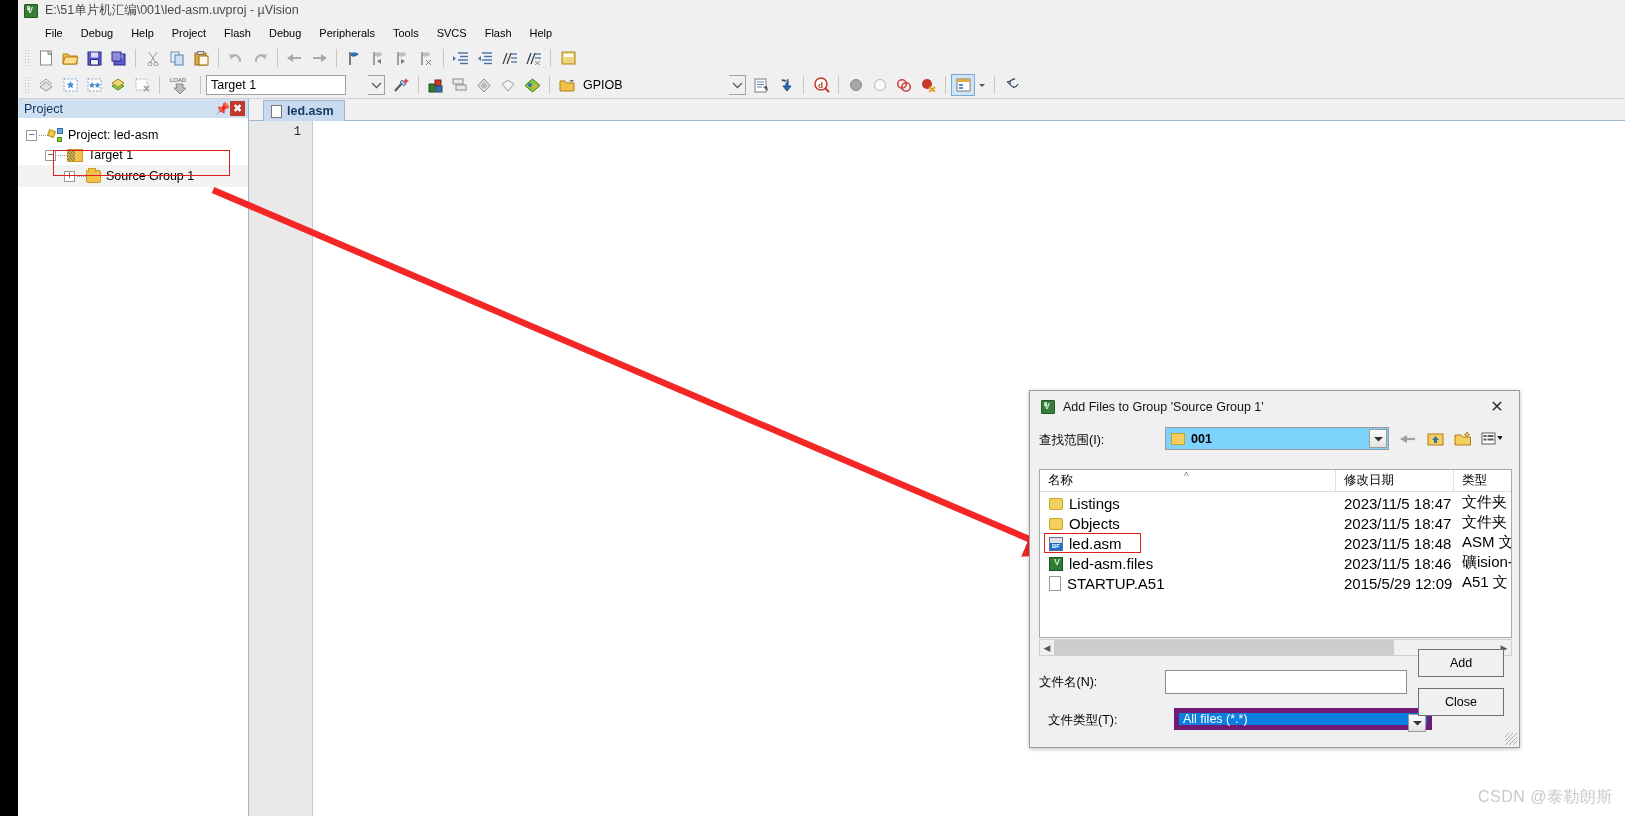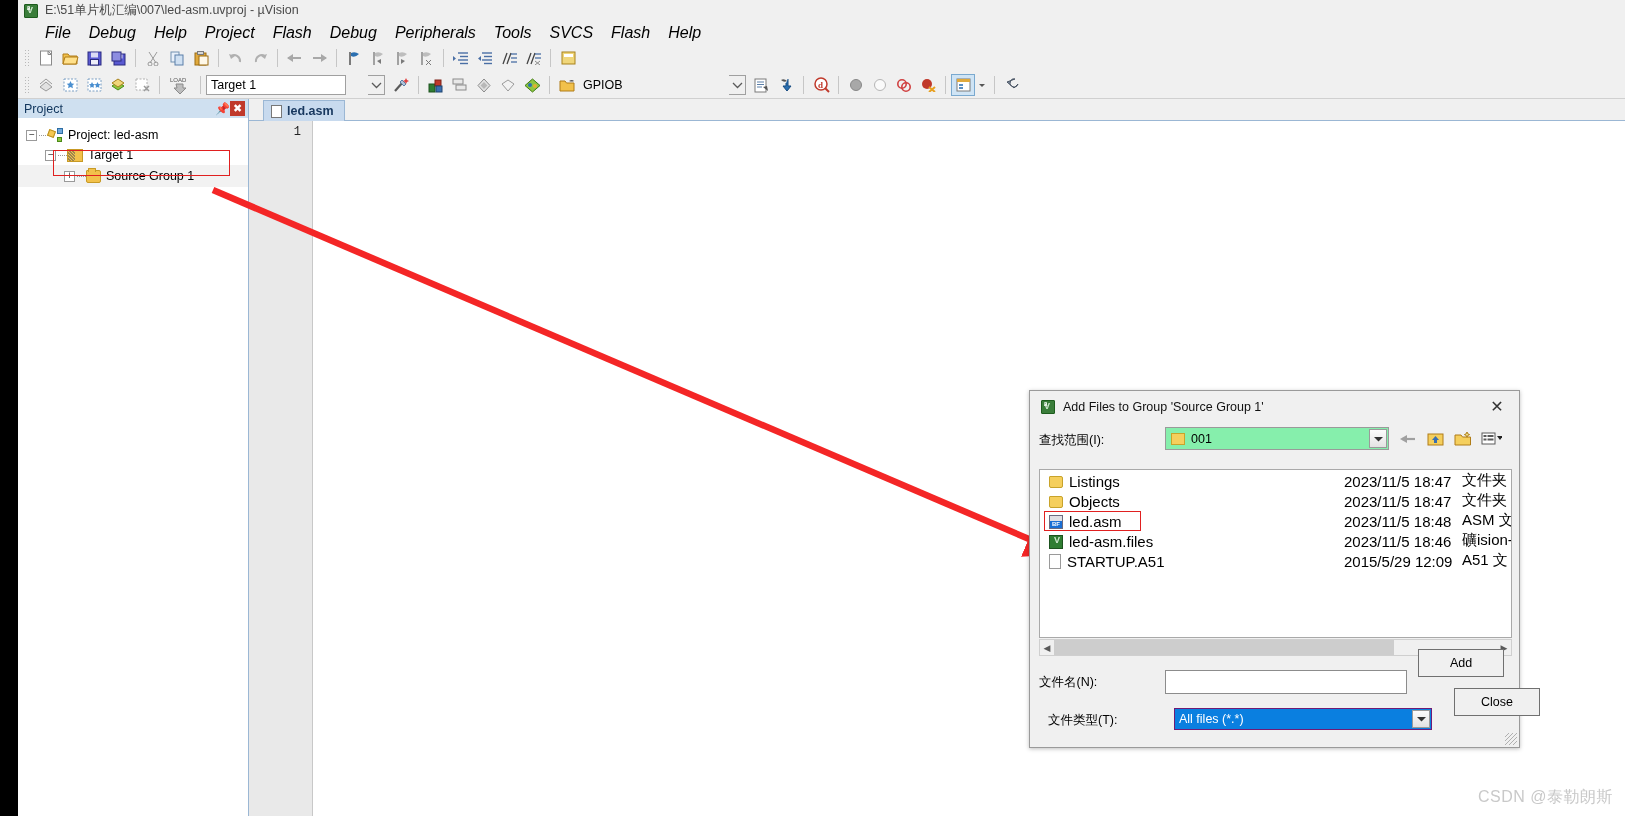--- a/index.html
+++ b/index.html
@@ -20,21 +20,21 @@
       position:relative; flex:0 0 auto; border-radius:1px; }
   .kicon::after { content:"\1D43"; position:absolute; color:#fff; font-size:9px;
       left:2px; top:-1px; font-weight:bold; }
   .kicon .v { position:absolute; left:2px; top:1px; color:#cfe8cf; font-size:9px;
       font-weight:bold; line-height:9px; }
   .titletext { margin-left:7px; color:#4a4a4a; font-size:12.5px; }
 
   
   .menubar { position:absolute; left:18px; top:21px; width:1607px; height:23px;
       background:#f0f0f0; display:flex; align-items:center; padding-left:18px; }
-  .menubar .mi { padding:2px 9px; color:#000; font-size:16px; cursor:default;font-style:italic; }
+  .menubar .mi { padding:2px 9px; color:#000; font-size:11px; cursor:default; }
 
   
   .tbar { position:absolute; left:18px; background:#f0f0f0; width:1607px;
       display:flex; align-items:center; }
   .tbar1 { top:44px; height:28px; padding-left:6px; }
   .tbar2 { top:72px; height:27px; padding-left:6px; border-bottom:1px solid #d0d0d0; }
   .grip { width:7px; height:18px; margin-right:3px; flex:0 0 auto;
       background-image:radial-gradient(#b9b9b9 40%, transparent 41%);
       background-size:3px 3px; }
   .tb { width:24px; height:22px; display:flex; align-items:center; justify-content:center;
@@ -106,21 +106,21 @@
   
   .dlg { position:absolute; left:1029px; top:390px; width:491px; height:358px;
       background:#f0f0f0; border:1px solid #9a9a9a; box-shadow:0 1px 4px rgba(0,0,0,.25); }
   .dlg-title { height:31px; display:flex; align-items:center; padding-left:11px; background:#f0f0f0; }
   .dlg-title .t { margin-left:8px; font-size:12.5px; color:#111; }
   .dlg-x { position:absolute; right:0; top:0; width:44px; height:31px; display:flex;
       align-items:center; justify-content:center; font-size:16px; color:#333; }
   .row-look { position:absolute; left:9px; top:36px; width:473px; height:26px; display:flex; align-items:center; }
   .lbl-cn { font-size:12.5px; color:#000; }
   .look-combo { position:absolute; left:126px; top:0; width:224px; height:23px;
-      background:#86efac; border:1px solid #9a9a9a; display:flex; align-items:center; padding-left:5px; }
+      background:#7dd3fc; border:1px solid #9a9a9a; display:flex; align-items:center; padding-left:5px;font-weight:bold; }
   .look-combo .fi { width:14px; height:12px; background:#f5cf5d; border:1px solid #c8a32b; margin-right:6px; }
   .look-combo .ar { position:absolute; right:1px; top:1px; width:18px; height:19px;
       background:linear-gradient(#fcfcfc,#e4e4e4); border:1px solid #9a9a9a;
       display:flex; align-items:center; justify-content:center; }
   .navicons { position:absolute; left:358px; top:1px; display:flex; align-items:center; gap:7px; }
   .navicons .ni { width:21px; height:21px; display:flex; align-items:center; justify-content:center; }
 
   .filelist { position:absolute; left:9px; top:78px; width:473px; height:169px;
       background:#fff; border:1px solid #a9a9a9; overflow:hidden; }
   .fl-head { height:22px; display:flex; background:#fff; border-bottom:1px solid #dcdcdc;
@@ -149,48 +149,48 @@
       font-size:9px; color:#5a5a5a; flex:0 0 auto; }
   .hs-track { flex:1; height:15px; position:relative; }
   .hs-thumb { position:absolute; left:0; top:0; width:340px; height:15px; background:#cdcdcd; }
 
   .row-name { position:absolute; left:9px; top:279px; width:473px; height:26px; }
   .row-type { position:absolute; left:18px; top:317px; width:473px; height:26px; }
   .rl { position:absolute; left:0; top:4px; font-size:12.5px; }
   .fname-input { position:absolute; left:126px; top:0; width:242px; height:24px;
       background:#fff; border:1px solid #8c8c8c; }
   .ftype-combo { position:absolute; left:126px; top:0; width:258px; height:22px;
-      background:#0a7fe0; border:1px solid #701a75; display:flex; align-items:center; }
+      background:#0a7fe0; border:5px solid #701a75; display:flex; align-items:center; }
   .ftype-combo .val { color:#fff; font-size:12.5px; padding-left:4px; }
   .ftype-combo .ar { position:absolute; right:1px; top:1px; width:18px; height:18px;
       background:linear-gradient(#fcfcfc,#e2e2e2); border:1px solid #9a9a9a;
       display:flex; align-items:center; justify-content:center; }
   .dbtn { position:absolute; left:388px; width:86px; height:28px; background:#f0f0f0;
       border:1px solid #707070; font-size:12.5px; display:flex; align-items:center;
       justify-content:center; color:#000; }
   .dbtn.add { top:258px; }
-  .dbtn.close { top:297px;margin-left:36px; }
+  .dbtn.close { top:297px; }
   .resize-grip { position:absolute; right:2px; bottom:2px; width:12px; height:12px;
       background-image:linear-gradient(135deg,transparent 45%,#b0b0b0 45%,#b0b0b0 55%,transparent 55%);
       background-size:4px 4px; }
 
   .watermark { position:absolute; right:12px; bottom:8px; color:#c9c9c9; font-size:16px;
       letter-spacing:.5px; }
   svg { display:block; }
 </style>
 </head>
 <body>
 
 <div class="left-strip"></div>
 
 <div class="titlebar">
   <span class="kicon">
       <span class="v">V</span>
     </span>
-  <span class="titletext">E:\51单片机汇编\007\led-asm.uvproj - µVision</span>
+  <span class="titletext">E:\51单片机汇编\001\led-asm.uvproj - µVision</span>
 </div>
 
 <div class="menubar">
   <div class="mi">File</div>
   <div class="mi">Debug</div>
   <div class="mi">Help</div>
   <div class="mi">Project</div>
   <div class="mi">Flash</div>
   <div class="mi">Debug</div>
   <div class="mi">Peripherals</div>
@@ -628,20 +628,26 @@
               <rect x="2.5" y="7.5" width="3" height="2"></rect>
               <rect x="6.5" y="7.5" width="6" height="2"></rect>
             </g>
             <path d="M16 5 L22 5 L19 9 Z" fill="#222"></path>
           </svg>
         </span>
     </div>
   </div>
 
   <div class="filelist">
+    <div class="fl-head">
+      <div class="c c1">名称</div>
+      <div class="c c2">修改日期</div>
+      <div class="c c3">类型</div>
+      <span class="sortmark">^</span>
+    </div>
 
     <div class="fl-row">
       <div class="c1">
           <span class="ic folder"></span>
         <span>Listings</span>
         </div>
       <div class="c2">2023/11/5 18:47</div>
       <div class="c3">文件夹</div>
     </div>
     <div class="fl-row">

